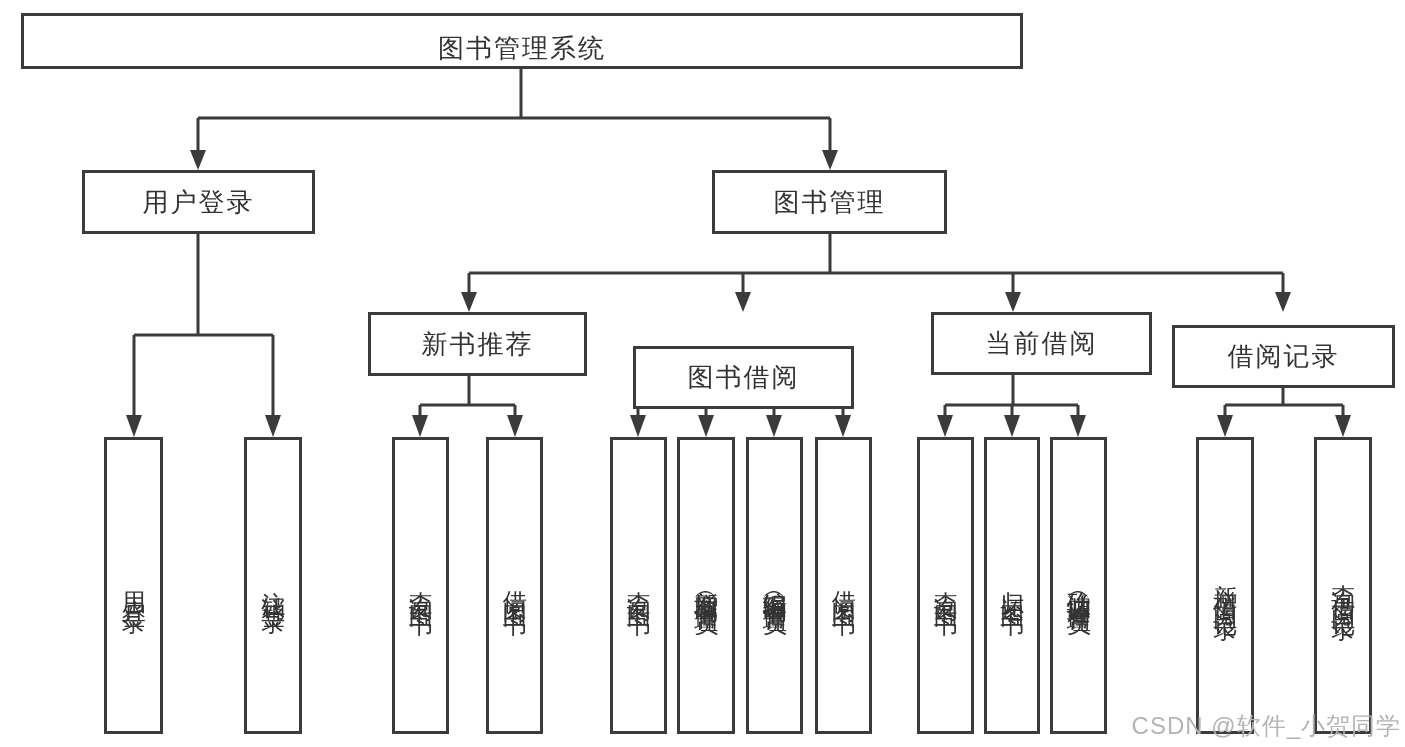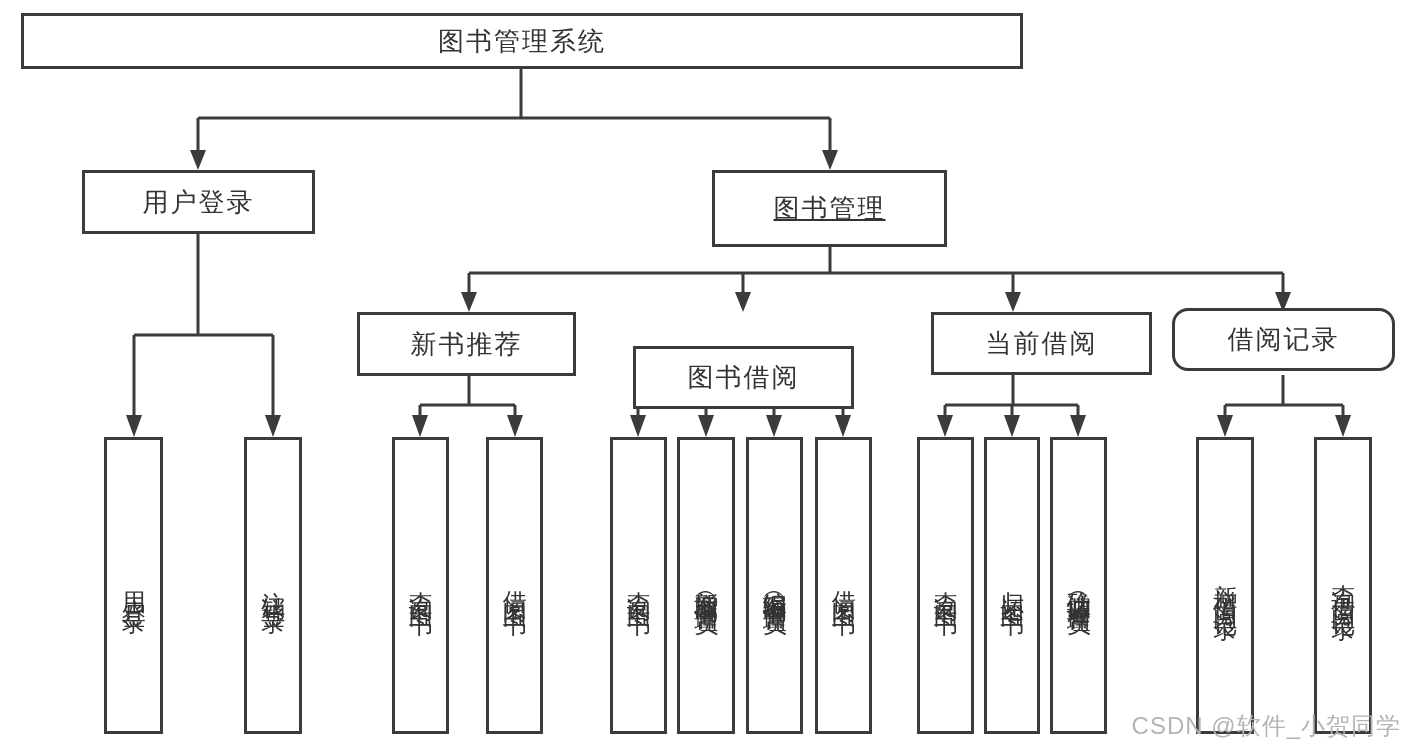--- a/index.html
+++ b/index.html
@@ -21,27 +21,27 @@
   }
   .hnode{font-size:26px;letter-spacing:2px;white-space:nowrap;}
   .leaf{top:437px;height:297px;}
   .leaf .vtext{
     writing-mode:vertical-rl;text-orientation:mixed;
     font-size:24px;line-height:1.1;letter-spacing:7px;
     color:var(--text);white-space:nowrap;
   }
   .leaf-long .vtext{letter-spacing:3px;}
   
-  .n-root {left:21px;  top:13px;  width:1002px;height:56px;}
+  .n-root {left:21px;  top:13px;  width:1002px;height:56px;align-items:flex-end;}
   .n-login{left:82px;  top:170px; width:233px; height:64px;}
-  .n-mgmt {left:712px; top:170px; width:235px; height:77px;text-decoration:underline;}
-  .n-c0   {left:357px; top:312px; width:219px; height:64px;}
+  .n-mgmt {left:712px; top:170px; width:235px; height:64px;}
+  .n-c0   {left:368px; top:312px; width:219px; height:64px;}
   .n-c1   {left:633px; top:312px; width:221px; height:63px;margin-top:34px;}
   .n-c2   {left:931px; top:312px; width:221px; height:63px;}
-  .n-c3   {left:1172px;top:308px; width:223px; height:63px;border-radius:16px;}
+  .n-c3   {left:1172px;top:325px; width:223px; height:63px;}
   .n-a0{left:104px;width:59px;}
   .n-a1{left:244px;width:58px;}
   .n-b0{left:392px;width:57px;}
   .n-b1{left:486px;width:57px;}
   .n-cc0{left:610px;width:57px;}
   .n-cc1{left:677px;width:58px;}
   .n-cc2{left:746px;width:57px;}
   .n-cc3{left:815px;width:57px;}
   .n-d0{left:917px;width:57px;}
   .n-d1{left:984px;width:56px;}

